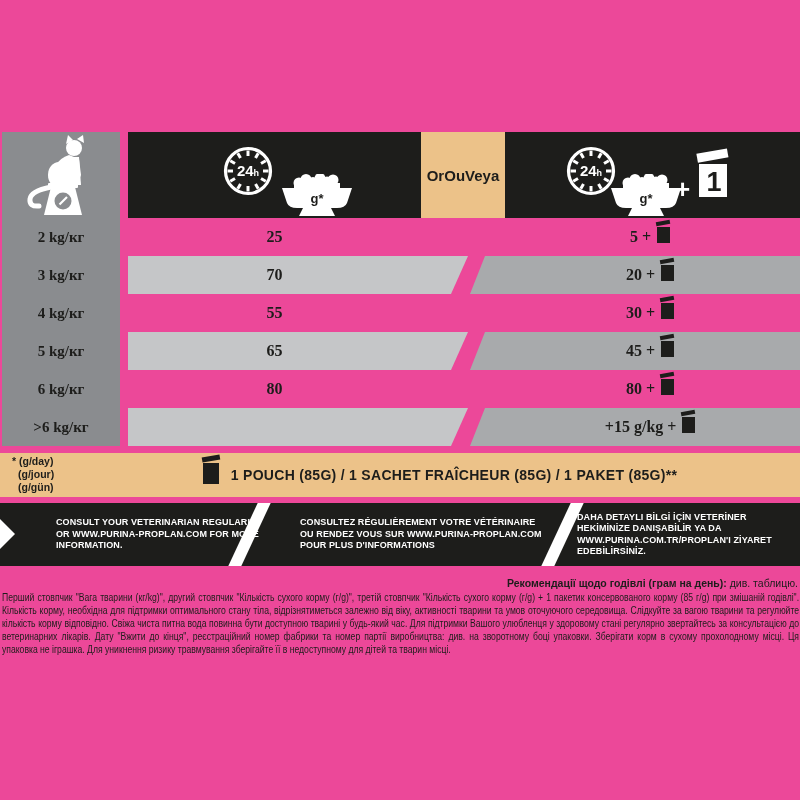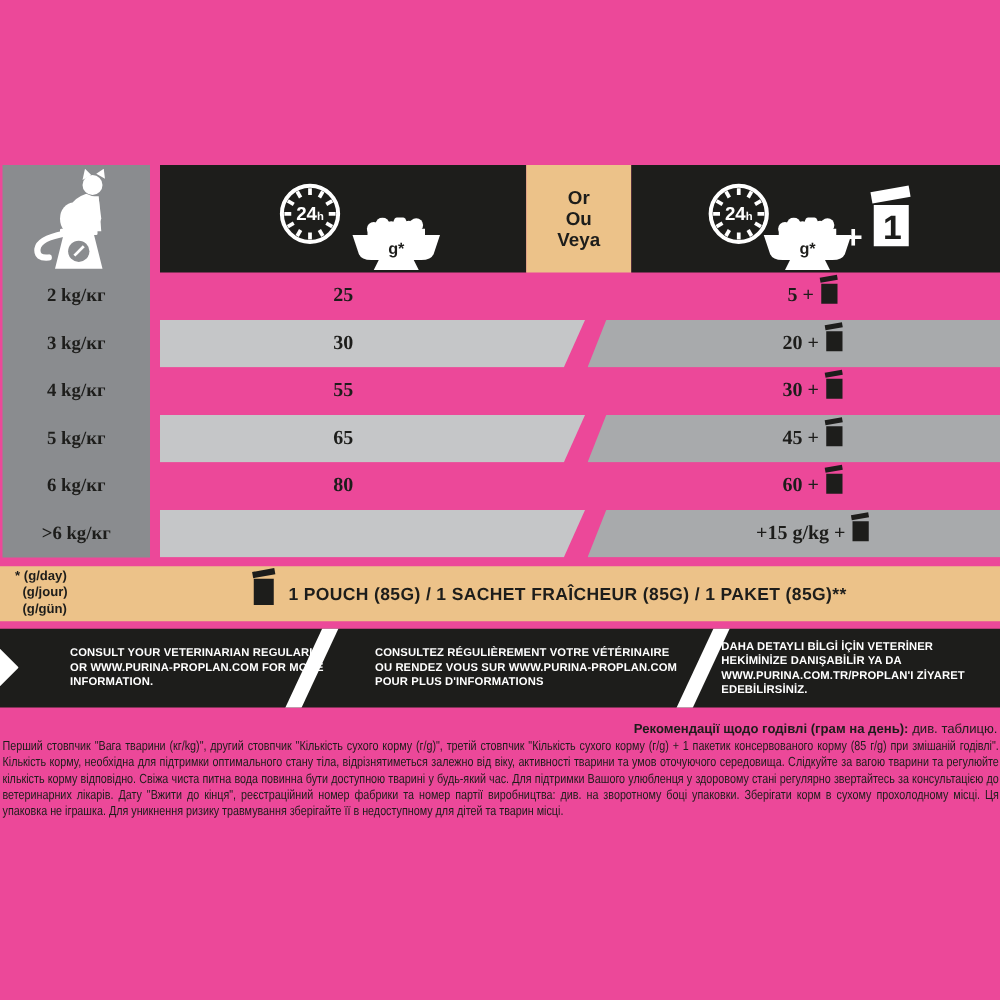--- a/index.html
+++ b/index.html
@@ -17,21 +17,21 @@
   }
   
   .weight-box{position:absolute;left:2px;top:132px;width:118px;height:314px;background:var(--colgray);}
   .cat-scale{position:absolute;left:13px;top:3px;}
   
   .hdr-black{position:absolute;top:132px;height:86px;background:var(--ink);}
   .hdr-left{left:128px;width:293px;}
   .hdr-right{left:505px;width:295px;}
   .hdr-tan{
     position:absolute;left:421px;top:132px;width:84px;height:86px;background:var(--tan);
-    display:flex;flex-direction:column;align-items:center;justify-content:center;
+    display:flex;flex-direction:row;align-items:center;justify-content:center;
     font-weight:bold;font-size:15px;line-height:17px;color:var(--ink);text-align:center;
   }
   .clock-icon{position:absolute;width:56px;height:56px;top:11px;}
   .hdr-left .clock-icon{left:92px;}
   .hdr-right .clock-icon{left:58px;}
   .bowl-icon{position:absolute;width:74px;height:44px;top:42px;}
   .hdr-left .bowl-icon{left:152px;}
   .hdr-right .bowl-icon{left:104px;}
   .plus-sign{position:absolute;left:170px;top:44px;color:#fff;font-weight:bold;font-size:26px;line-height:26px;}
   .pouch1-icon{position:absolute;left:190px;top:16px;width:36px;height:52px;}
@@ -185,21 +185,21 @@
       <div class="cell-mixed">
         <span>5 +</span>
         <span class="pouch"></span>
       </div>
     </div>
 
     <div class="row striped">
       <div class="stripe-light"></div>
       <div class="stripe-dark"></div>
       <div class="cell-weight">3 kg/кг</div>
-      <div class="cell-dry">30</div>
+      <div class="cell-dry">70</div>
       <div class="cell-mixed">
         <span>20 +</span>
         <span class="pouch"></span>
       </div>
     </div>
 
     <div class="row">
 
       <div class="cell-weight">4 kg/кг</div>
       <div class="cell-dry">55</div>
@@ -218,21 +218,21 @@
         <span>45 +</span>
         <span class="pouch"></span>
       </div>
     </div>
 
     <div class="row">
 
       <div class="cell-weight">6 kg/кг</div>
       <div class="cell-dry">80</div>
       <div class="cell-mixed">
-        <span>60 +</span>
+        <span>80 +</span>
         <span class="pouch"></span>
       </div>
     </div>
 
     <div class="row striped">
       <div class="stripe-light"></div>
       <div class="stripe-dark"></div>
       <div class="cell-weight">&gt;6 kg/кг</div>
       <div class="cell-mixed">
         <span>+15 g/kg +</span>

